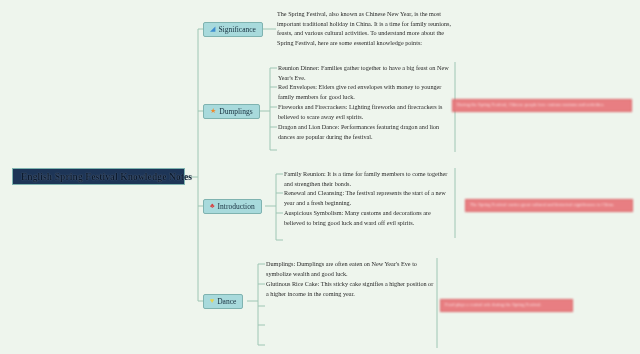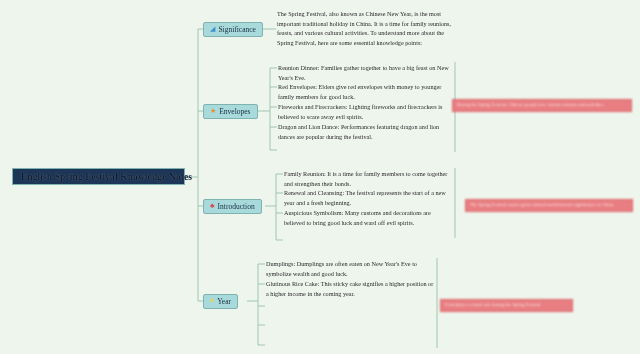--- a/index.html
+++ b/index.html
@@ -136,40 +136,40 @@
 
   <div class="branch b-intro">
     <span class="glyph" style="color:#3f8fd0">◢</span>
     <span>Significance</span>
   </div>
 
   <div class="leaf" style="left:277px; top:9px; width:176px;">The Spring Festival, also known as Chinese New Year, is the most important traditional holiday in China. It is a time for family reunions, feasts, and various cultural activities. To understand more about the Spring Festival, here are some essential knowledge points:</div>
 
   <div class="branch b-trad">
     <span class="glyph" style="color:#ef8a2b">★</span>
-    <span>Envelopes</span>
+    <span>Dumplings</span>
   </div>
 
   <div class="leaf" style="left:278px; top:63px; width:174px;">Reunion Dinner: Families gather together to have a big feast on New Year's Eve.</div>
   <div class="leaf" style="left:278px; top:82px; width:174px;">Red Envelopes: Elders give red envelopes with money to younger family members for good luck.</div>
   <div class="leaf" style="left:278px; top:102px; width:174px;">Fireworks and Firecrackers: Lighting fireworks and firecrackers is believed to scare away evil spirits.</div>
   <div class="leaf" style="left:278px; top:122px; width:174px;">Dragon and Lion Dance: Performances featuring dragon and lion dances are popular during the festival.</div>
 
   <div class="branch b-signif">
     <span class="glyph" style="color:#d84343">♣</span>
     <span>Introduction</span>
   </div>
 
   <div class="leaf" style="left:284px; top:169px; width:168px;">Family Reunion: It is a time for family members to come together and strengthen their bonds.</div>
   <div class="leaf" style="left:284px; top:188px; width:168px;">Renewal and Cleansing: The festival represents the start of a new year and a fresh beginning.</div>
   <div class="leaf" style="left:284px; top:208px; width:168px;">Auspicious Symbolism: Many customs and decorations are believed to bring good luck and ward off evil spirits.</div>
 
   <div class="branch b-food">
     <span class="glyph" style="color:#e8d44d">♥</span>
-    <span>Year</span>
+    <span>Dance</span>
   </div>
 
   <div class="leaf" style="left:266px; top:259px; width:168px;">Dumplings: Dumplings are often eaten on New Year's Eve to symbolize wealth and good luck.</div>
   <div class="leaf" style="left:266px; top:279px; width:168px;">Glutinous Rice Cake: This sticky cake signifies a higher position or a higher income in the coming year.</div>
 
   <div class="note n1">During the Spring Festival, Chinese people love various customs and activities.</div>
   <div class="note n2">The Spring Festival carries great cultural and historical significance to China.</div>
   <div class="note n3">Food plays a central role during the Spring Festival.</div>
 
 </div>

